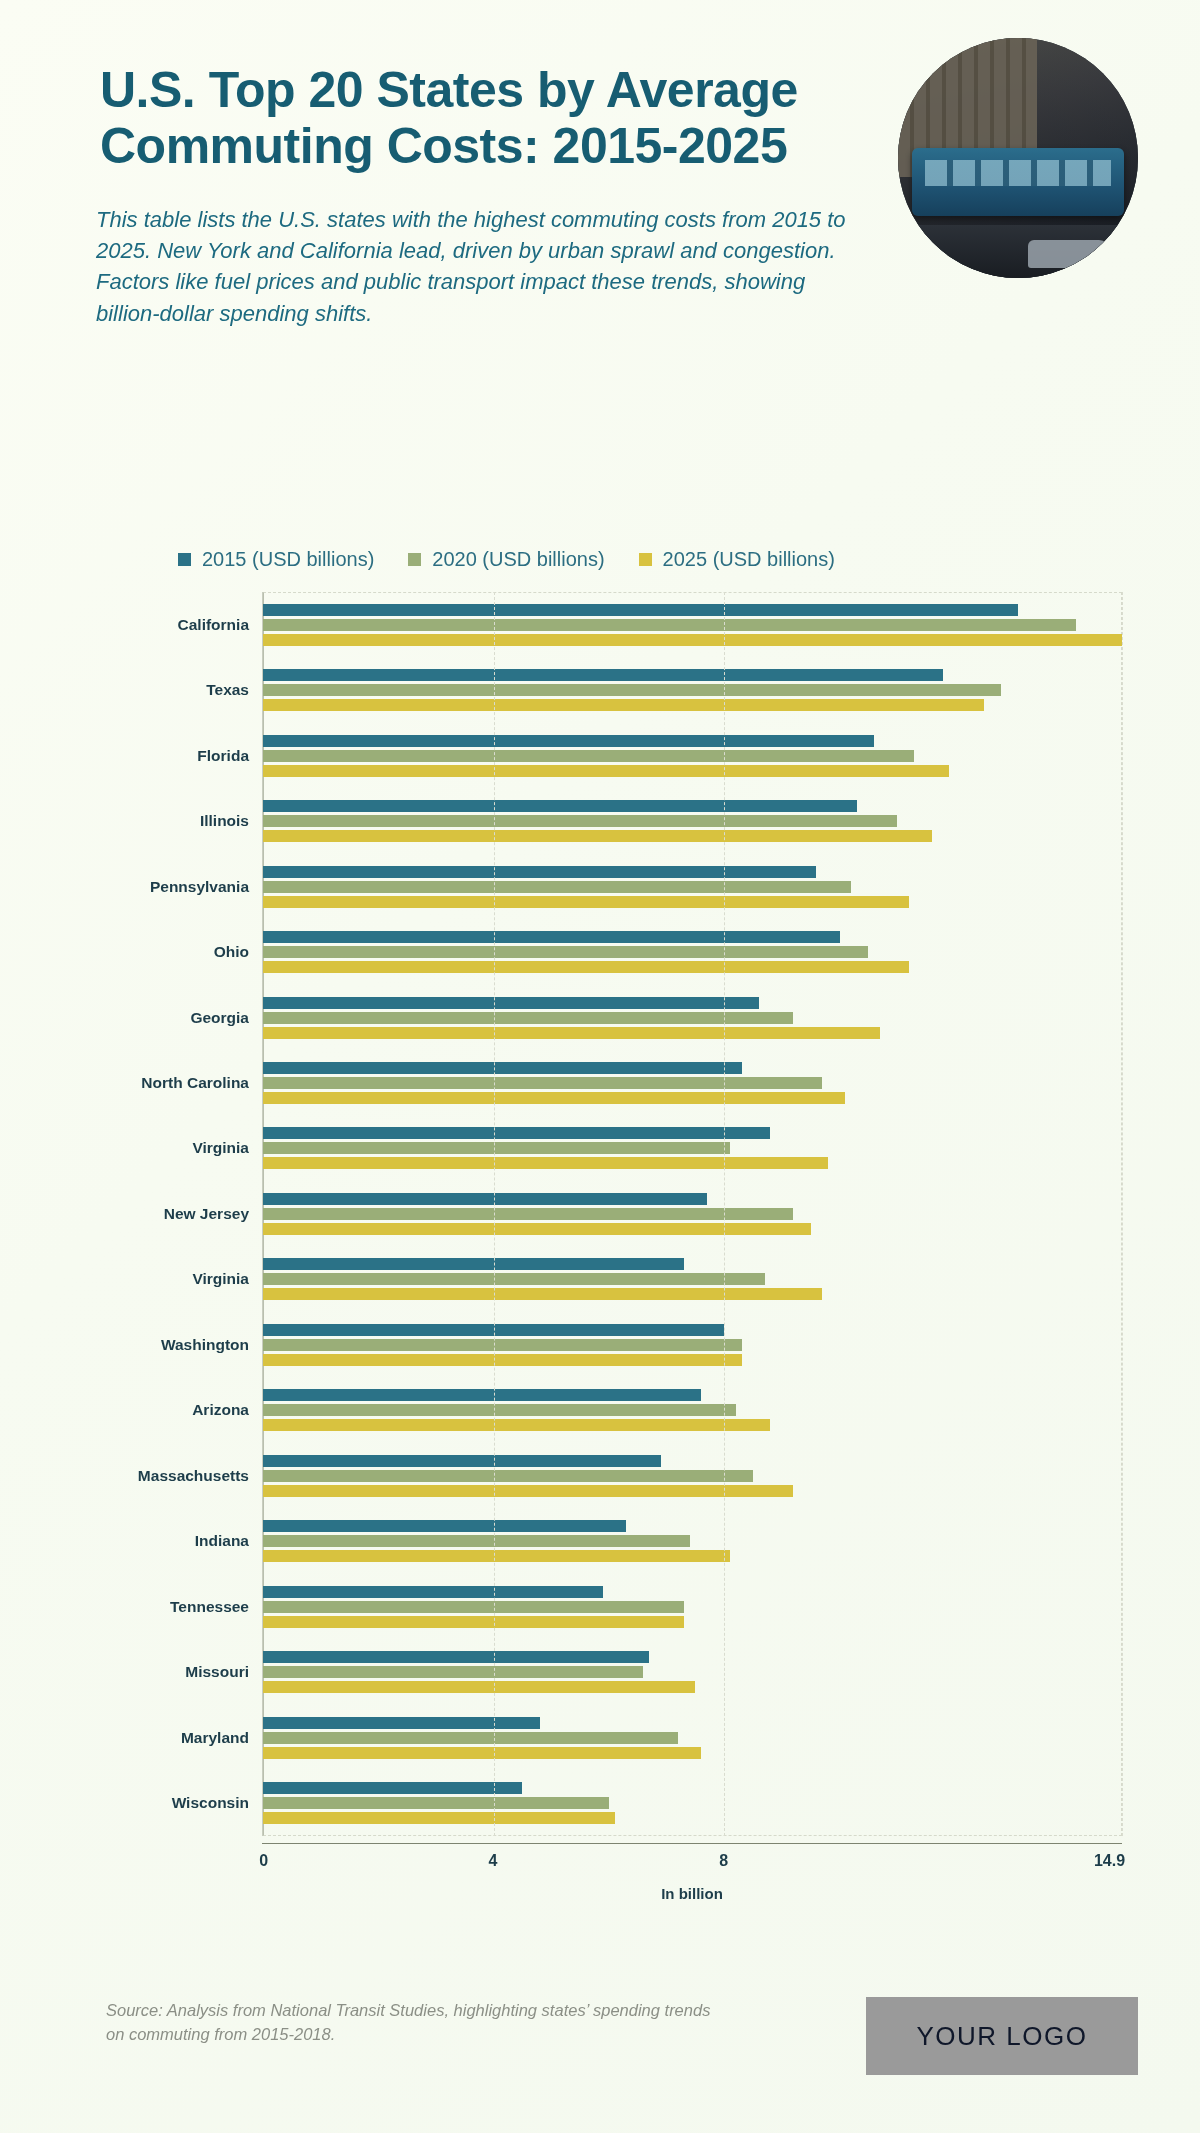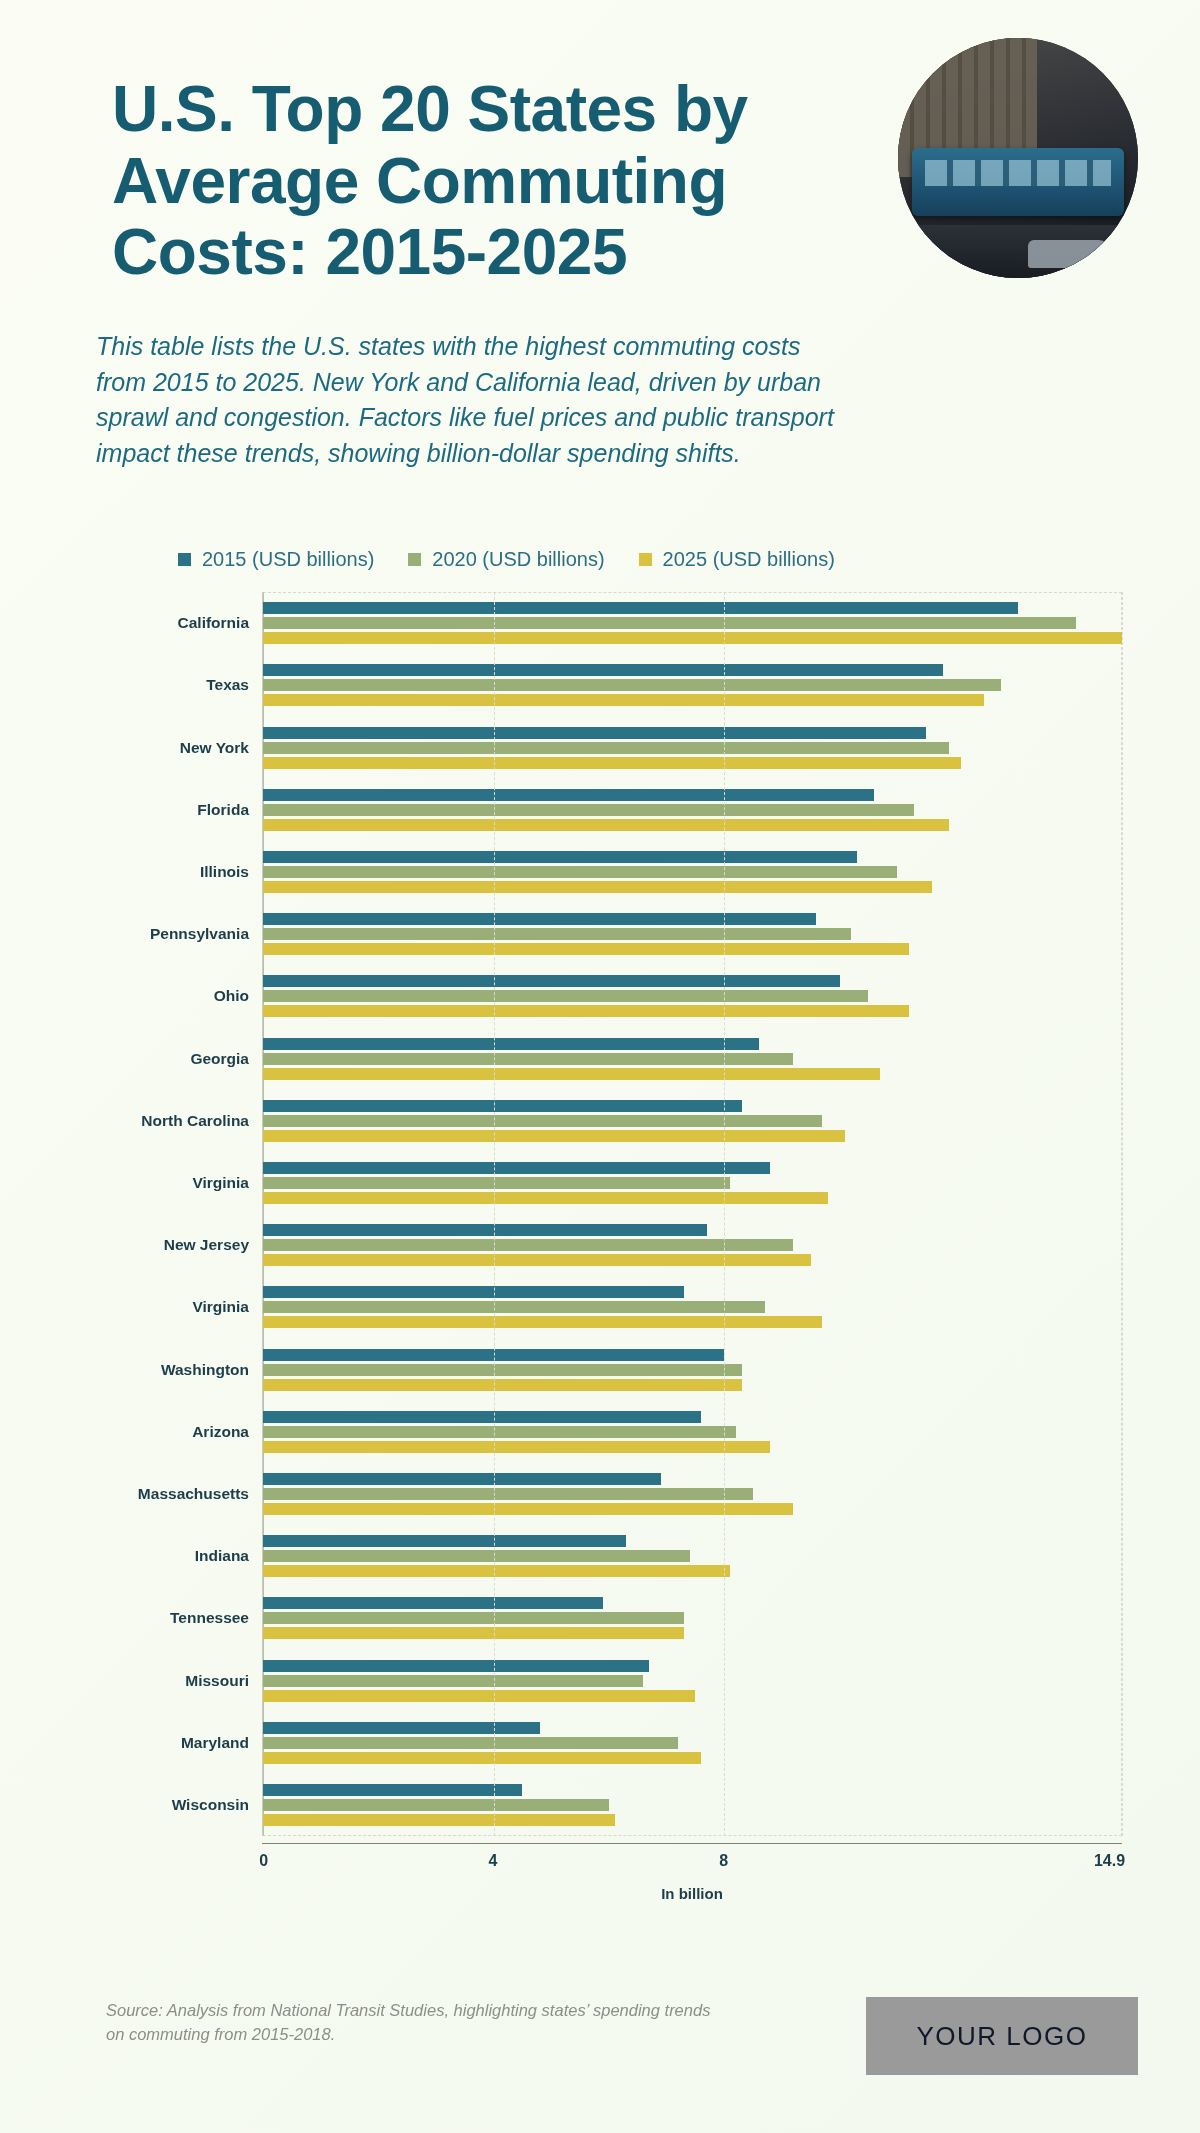--- a/index.html
+++ b/index.html
@@ -22,30 +22,30 @@
   }
 
   
   .header {
     position: absolute;
     left: 96px;
     top: 58px;
     width: 720px;
   }
   .title {
-    font-size: 64px;
+    font-size: 50px;
     line-height: 1.12;
     font-weight: bold;
     color: #175d72;
     letter-spacing: -0.5px;
-    margin: 16px;
+    margin: 4px;
   }
   .subtitle {
-    margin-top: 40px;
-    font-size: 25px;
+    margin-top: 30px;
+    font-size: 22px;
     line-height: 1.42;
     font-style: italic;
     color: #1d6a80;
     font-weight: 500;
     width: 760px;
   }
 
   .photo-circle {
     position: absolute;
     right: 62px;
@@ -308,26 +308,20 @@
             <div class="bar" title="2020 (USD billions): 14.1" style="background: rgb(154, 174, 120); width: 94.6309%;"></div>
             <div class="bar" title="2025 (USD billions): 14.9" style="background: rgb(216, 194, 63); width: 100%;"></div>
           </div>
           <div class="row">
             <span class="row-label">Texas</span>
             <div class="bar" title="2015 (USD billions): 11.8" style="background: rgb(43, 114, 135); width: 79.1946%;"></div>
             <div class="bar" title="2020 (USD billions): 12.8" style="background: rgb(154, 174, 120); width: 85.906%;"></div>
             <div class="bar" title="2025 (USD billions): 12.5" style="background: rgb(216, 194, 63); width: 83.8926%;"></div>
           </div>
           <div class="row">
-            <span class="row-label">New York</span>
-            <div class="bar" title="2015 (USD billions): 11.5" style="background: rgb(43, 114, 135); width: 77.1812%;"></div>
-            <div class="bar" title="2020 (USD billions): 11.9" style="background: rgb(154, 174, 120); width: 79.8658%;"></div>
-            <div class="bar" title="2025 (USD billions): 12.1" style="background: rgb(216, 194, 63); width: 81.2081%;"></div>
-          </div>
-          <div class="row">
             <span class="row-label">Florida</span>
             <div class="bar" title="2015 (USD billions): 10.6" style="background: rgb(43, 114, 135); width: 71.1409%;"></div>
             <div class="bar" title="2020 (USD billions): 11.3" style="background: rgb(154, 174, 120); width: 75.8389%;"></div>
             <div class="bar" title="2025 (USD billions): 11.9" style="background: rgb(216, 194, 63); width: 79.8658%;"></div>
           </div>
           <div class="row">
             <span class="row-label">Illinois</span>
             <div class="bar" title="2015 (USD billions): 10.3" style="background: rgb(43, 114, 135); width: 69.1275%;"></div>
             <div class="bar" title="2020 (USD billions): 11" style="background: rgb(154, 174, 120); width: 73.8255%;"></div>
             <div class="bar" title="2025 (USD billions): 11.6" style="background: rgb(216, 194, 63); width: 77.8523%;"></div>

